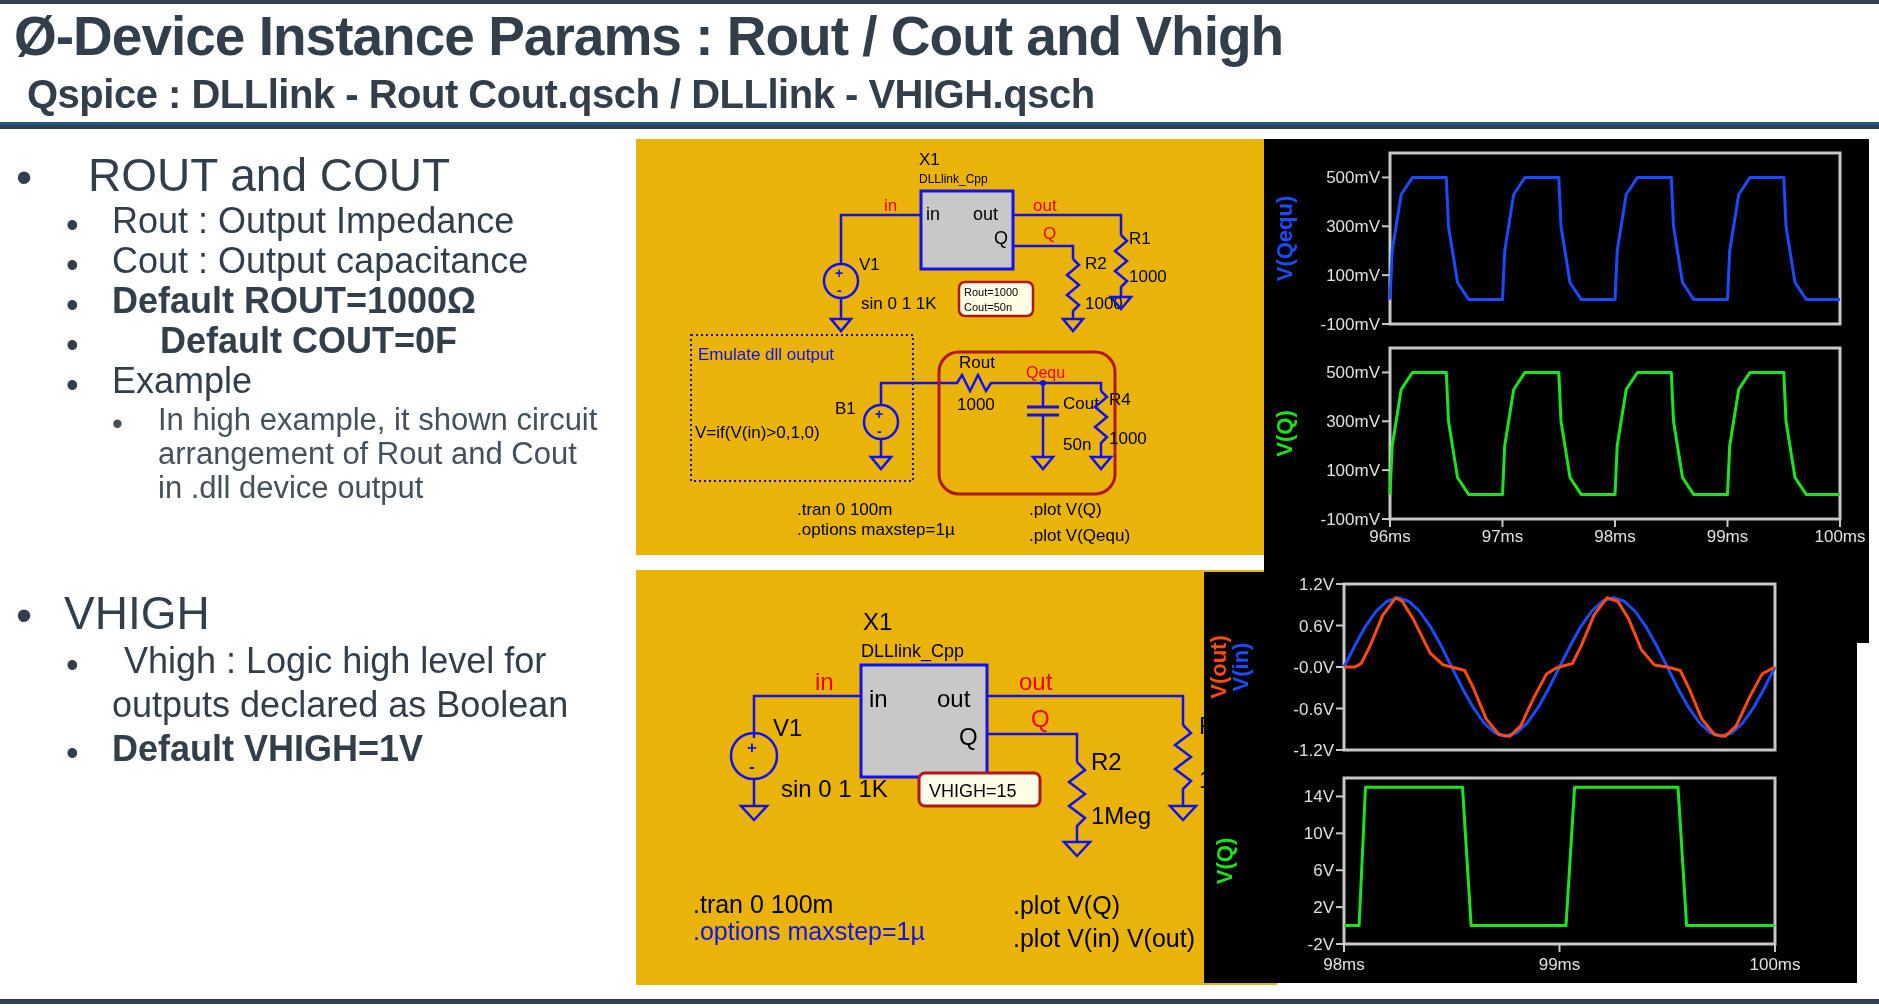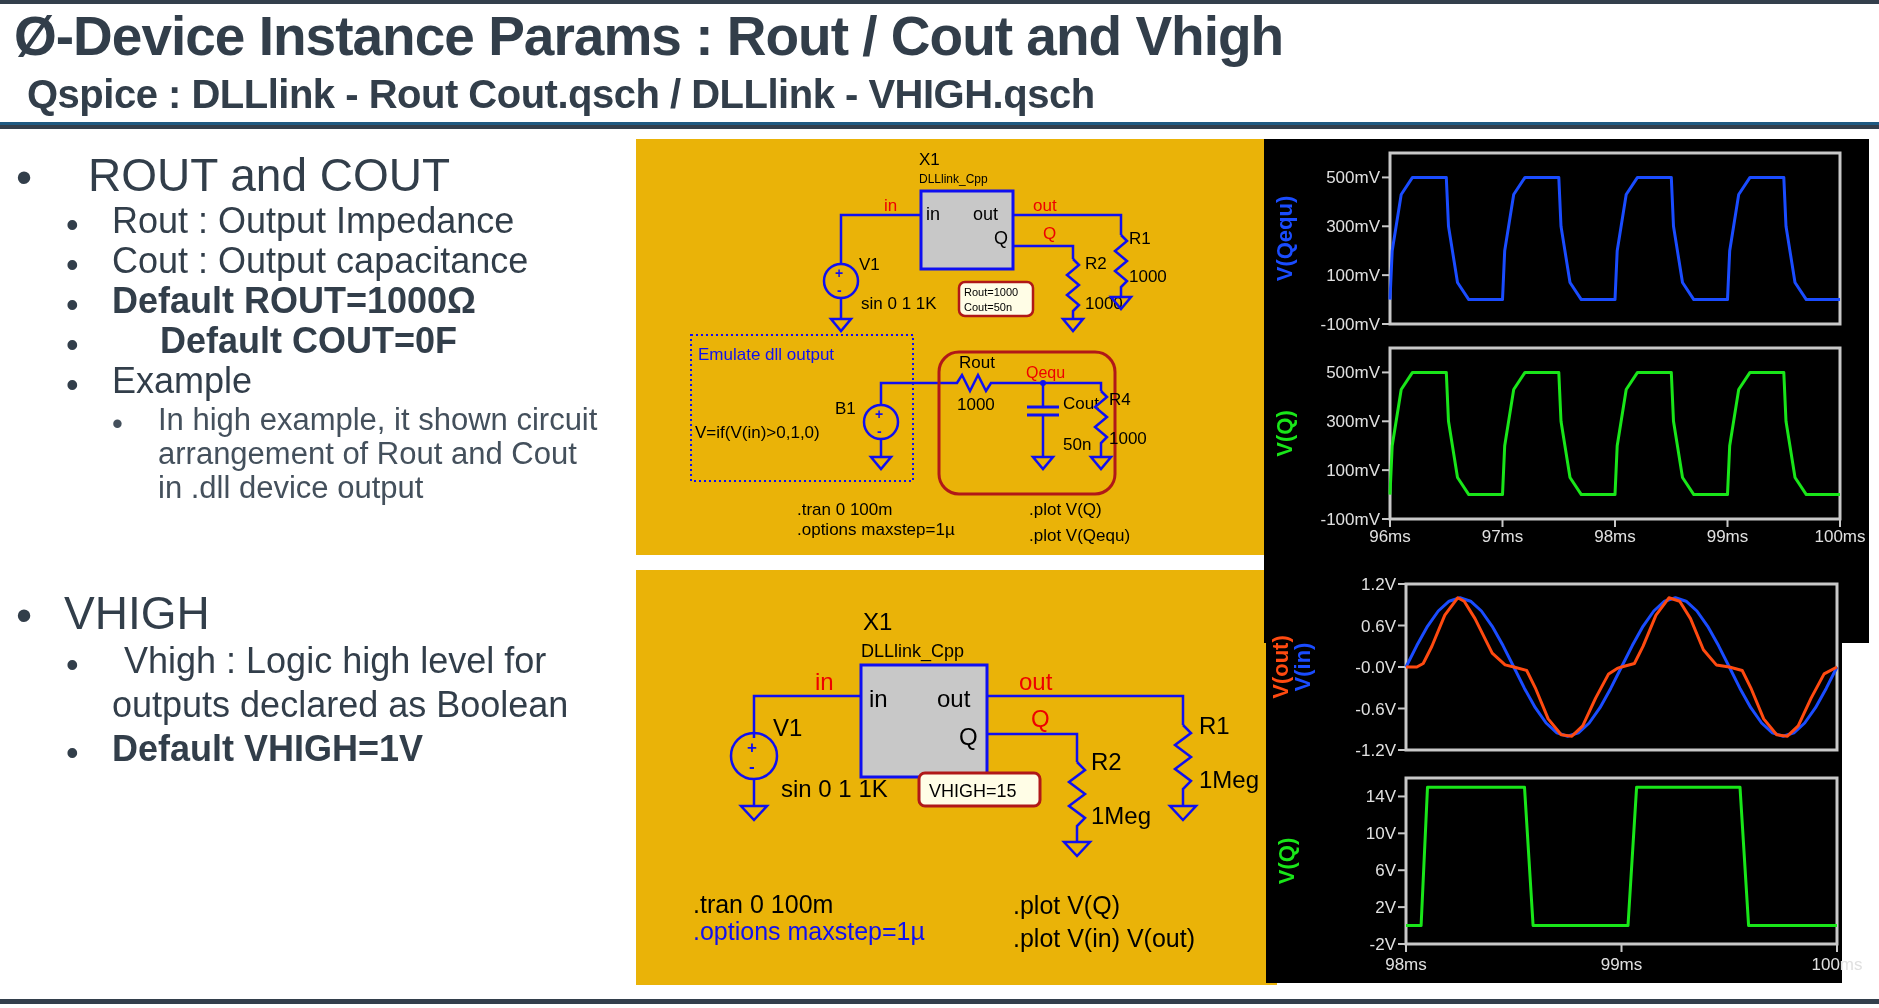--- a/index.html
+++ b/index.html
@@ -218,21 +218,21 @@
       <line x1="238.5" y1="380" x2="238.5" y2="388" stroke="#c8c8c8" stroke-width="2"></line>
       <text x="238.5" y="403" text-anchor="middle" font-size="17" fill="#e0e0e0">97ms</text>
       <line x1="351" y1="380" x2="351" y2="388" stroke="#c8c8c8" stroke-width="2"></line>
       <text x="351" y="403" text-anchor="middle" font-size="17" fill="#e0e0e0">98ms</text>
       <line x1="463.5" y1="380" x2="463.5" y2="388" stroke="#c8c8c8" stroke-width="2"></line>
       <text x="463.5" y="403" text-anchor="middle" font-size="17" fill="#e0e0e0">99ms</text>
       <line x1="576" y1="380" x2="576" y2="388" stroke="#c8c8c8" stroke-width="2"></line>
       <text x="576" y="403" text-anchor="middle" font-size="17" fill="#e0e0e0">100ms</text>
     </svg>
 </div>
-<div class="scope" style="left:1266px;top:572px;width:576px;height:411px;">
+<div class="scope" style="left:1204px;top:572px;width:653px;height:411px;">
   <svg id="chart1" width="606" height="411">
       <rect x="140" y="12" width="431" height="166" fill="none" stroke="#c8c8c8" stroke-width="3"></rect>
       <line x1="132" y1="12" x2="140" y2="12" stroke="#c8c8c8" stroke-width="2"></line>
       <text x="130" y="18" text-anchor="end" font-size="17" fill="#e0e0e0">1.2V</text>
       <line x1="132" y1="53.5" x2="140" y2="53.5" stroke="#c8c8c8" stroke-width="2"></line>
       <text x="130" y="59.5" text-anchor="end" font-size="17" fill="#e0e0e0">0.6V</text>
       <line x1="132" y1="95" x2="140" y2="95" stroke="#c8c8c8" stroke-width="2"></line>
       <text x="130" y="101" text-anchor="end" font-size="17" fill="#e0e0e0">-0.0V</text>
       <line x1="132" y1="136.5" x2="140" y2="136.5" stroke="#c8c8c8" stroke-width="2"></line>
       <text x="130" y="142.5" text-anchor="end" font-size="17" fill="#e0e0e0">-0.6V</text>

